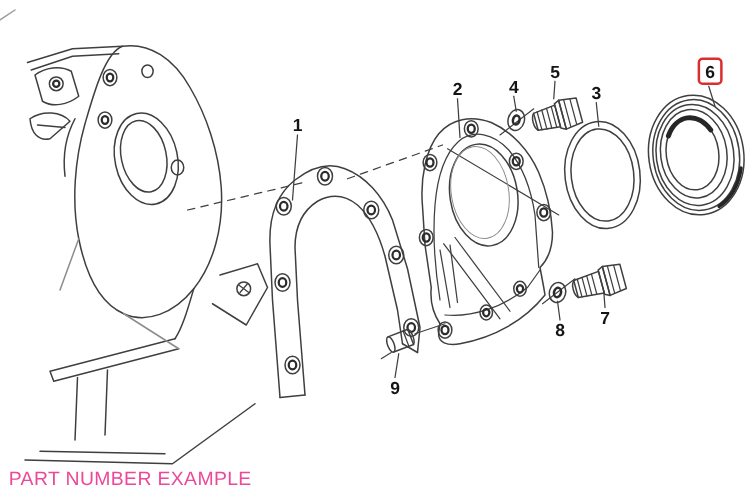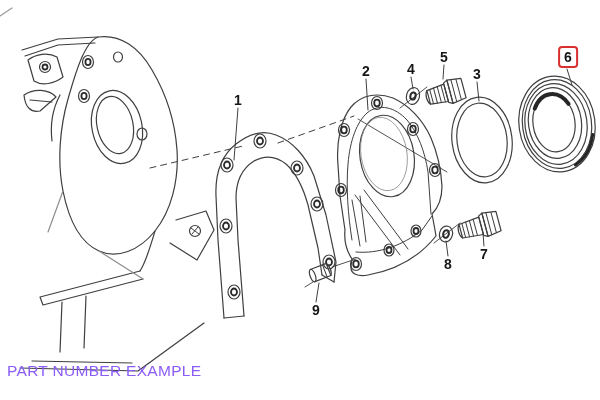--- a/index.html
+++ b/index.html
@@ -4,22 +4,22 @@
 <style>
   html,body{margin:0;padding:0;background:#fff;}
   .stage{position:relative;width:600px;height:400px;background:#fff;overflow:hidden;
          font-family:"Liberation Sans",sans-serif;}
   .stage svg{position:absolute;left:0;top:0;}
   .part-label{position:absolute;transform:translate(-50%,-50%);
               font:700 14px "Liberation Sans",sans-serif;color:#151515;
               line-height:1;user-select:none;cursor:pointer;}
   .part-label.highlight{border:2px solid #d92f2f;border-radius:4px;background:#fff;
               padding:2px 4px 2px;}
-  .caption{position:absolute;left:7px;top:362px;font:400 15.5px "Liberation Sans",sans-serif;
-           color:#8b5cf6;letter-spacing:.3px;}
+  .caption{position:absolute;left:7px;top:375px;font:400 15.5px "Liberation Sans",sans-serif;
+           color:#ec4899;letter-spacing:.3px;}
 </style>
 </head>
 <body>
 
 <div class="stage">
 
   <svg width="600" height="400" viewBox="0 0 600 400">
     <g id="art" stroke="#3f3f3f" stroke-width="1.2" fill="none" stroke-linecap="round" stroke-linejoin="round">
 
       <g>

